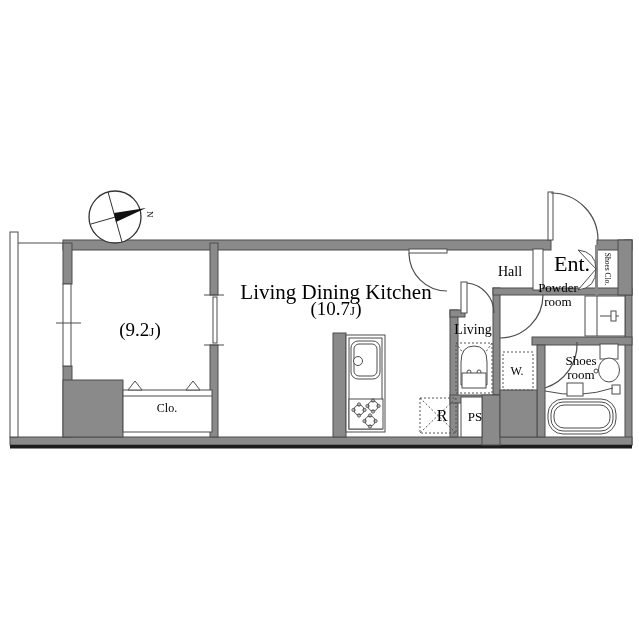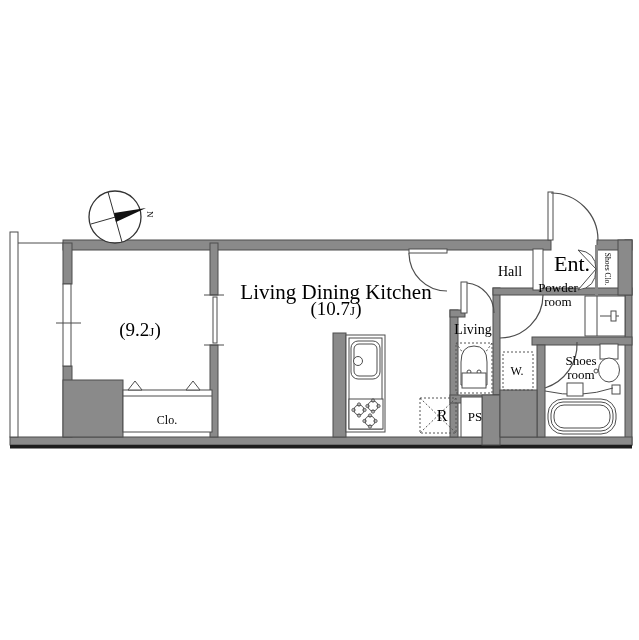--- a/index.html
+++ b/index.html
@@ -206,15 +206,15 @@
       <span>room</span>
   </span>
   <span class="lbl sm two" style="left:581px;top:368px;">
     <span>Shoes</span>
       <span>room</span>
   </span>
 
   <span class="lbl xs" style="left:517px;top:371px;">W.</span>
   <span class="lbl r" style="left:442px;top:416px;">R</span>
   <span class="lbl sm" style="left:475px;top:417px;">PS</span>
-  <span class="lbl xs" style="left:167px;top:420px;">Clo.</span>
+  <span class="lbl xs" style="left:167px;top:408px;">Clo.</span>
 
 </div>
 
 </body></html>

